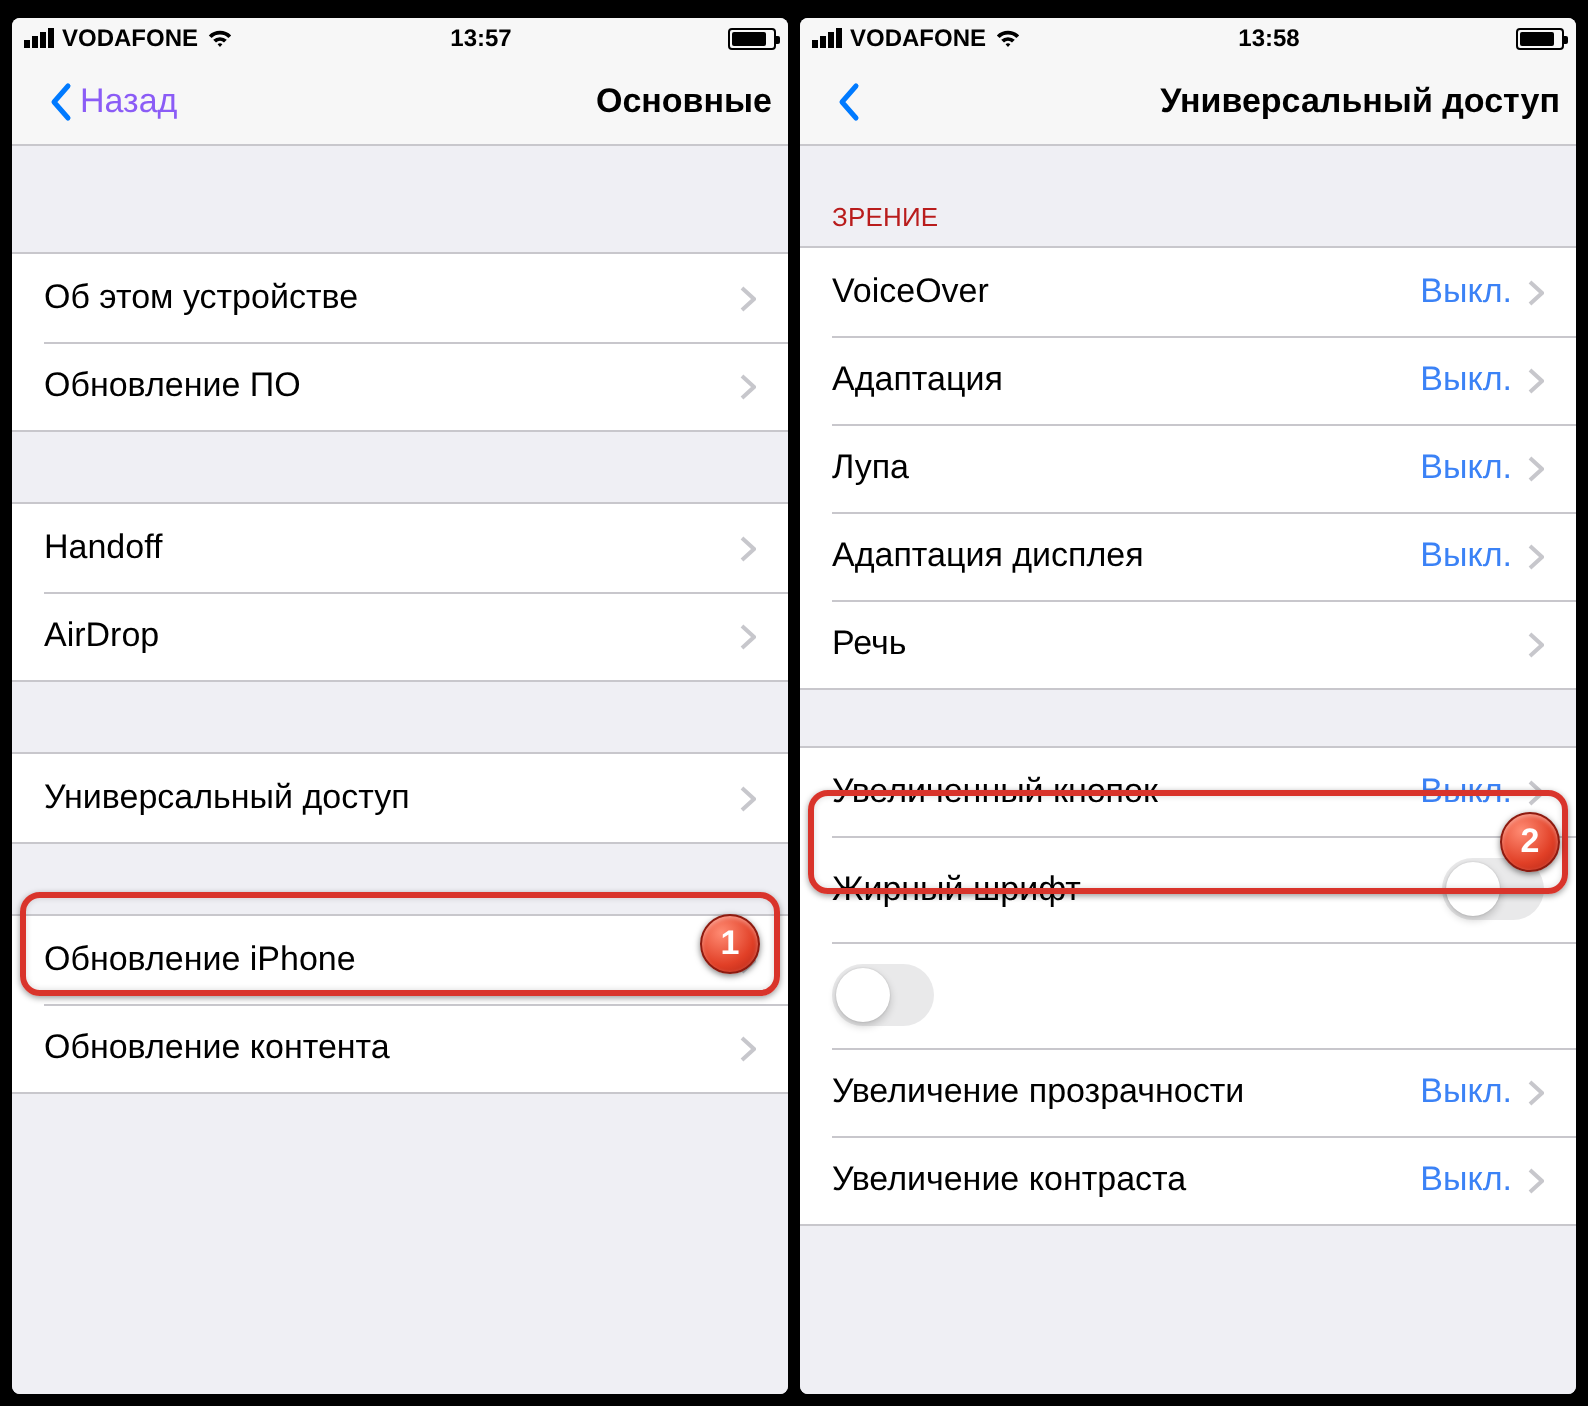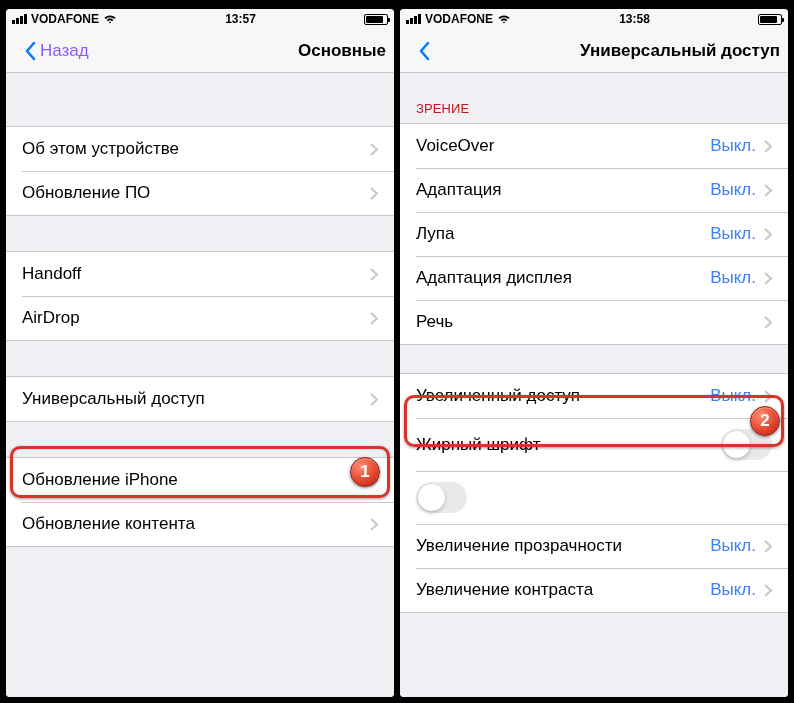--- a/index.html
+++ b/index.html
@@ -327,21 +327,21 @@
           <span class="cell-label">Речь</span>
           <div class="cell-right">
               <svg class="chevron" viewBox="0 0 8 13">
                 <path d="M1 1 L7 6.5 L1 12"></path>
               </svg>
             </div>
         </div>
       </div>
       <div class="group" style="margin-top:28px;">
         <div class="cell">
-          <span class="cell-label">Увеличенный доступ</span>
+          <span class="cell-label">Увеличенный кнопок</span>
           <div class="cell-right">
               <span class="cell-value">Выкл.</span>
               <svg class="chevron" viewBox="0 0 8 13">
                 <path d="M1 1 L7 6.5 L1 12"></path>
               </svg>
             </div>
         </div>
         <div class="cell">
           <span class="cell-label">Жирный шрифт</span>
           <div class="cell-right">

